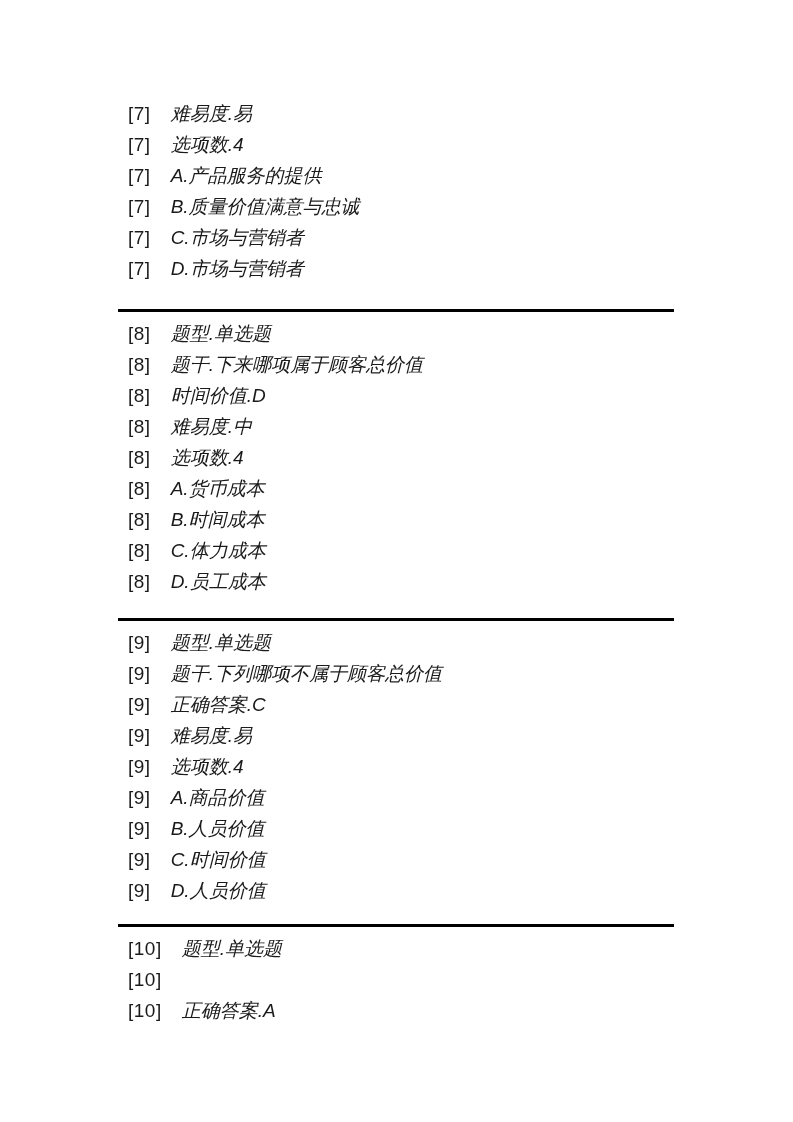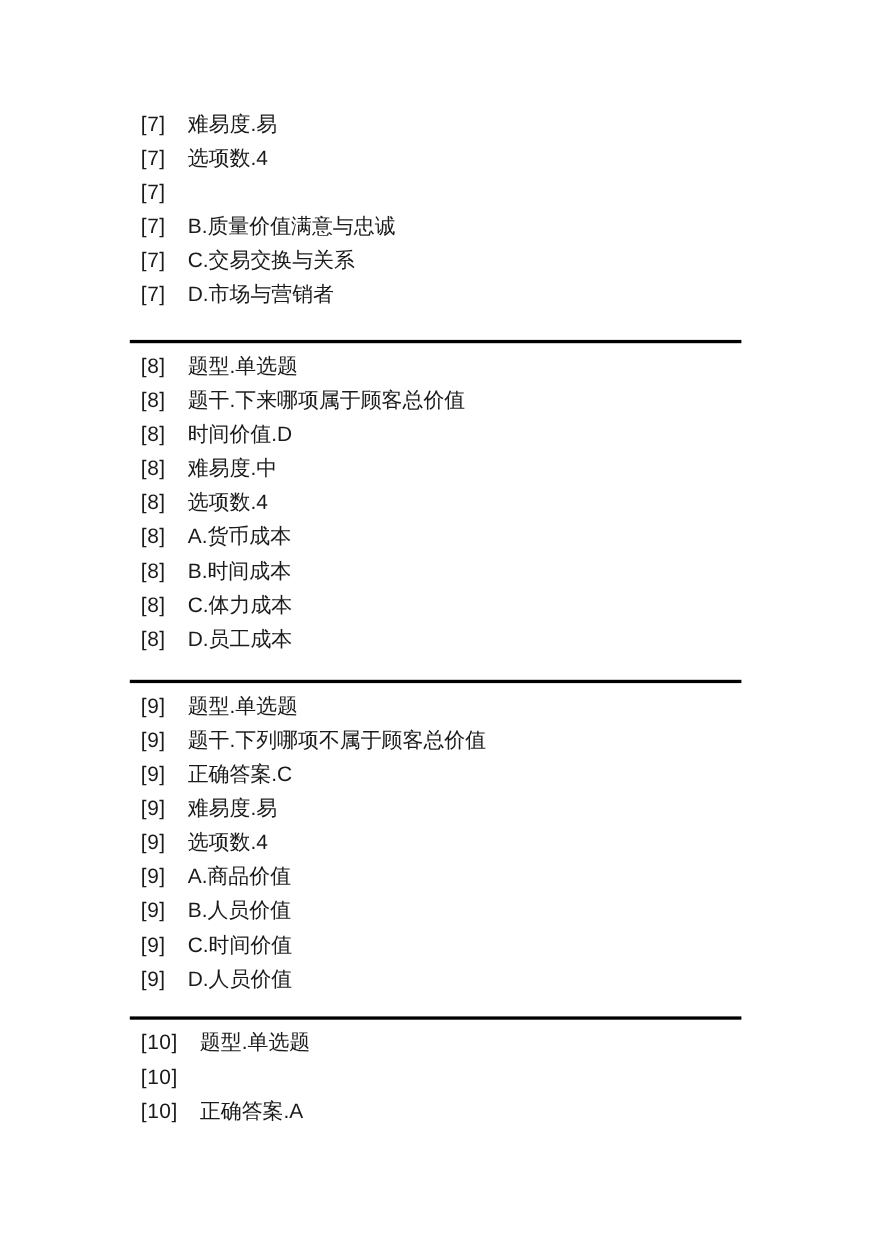--- a/index.html
+++ b/index.html
@@ -28,20 +28,21 @@
     line-height: 31px;
     white-space: nowrap;
   }
   .row .num {
     display: inline-block;
     letter-spacing: 0.5px;
   }
   .row .label {
     display: inline-block;
     margin-left: 20px;
+    font-style: italic;
   }
   .sep {
     height: 3px;
     background: #000000;
     width: 556px;
     margin-left: 118px;
   }
   .sep-1 { margin-top: 25px; margin-bottom: 6px; }
   .sep-2 { margin-top: 21px; margin-bottom: 6px; }
   .sep-3 { margin-top: 18px; margin-bottom: 6px; }
@@ -56,28 +57,29 @@
       <div class="row">
         <span class="num">[7]</span>
         <span class="label">难易度.易</span>
       </div>
       <div class="row">
         <span class="num">[7]</span>
         <span class="label">选项数.4</span>
       </div>
       <div class="row">
         <span class="num">[7]</span>
+        <span class="label">A.产品服务的提供</span>
       </div>
       <div class="row">
         <span class="num">[7]</span>
         <span class="label">B.质量价值满意与忠诚</span>
       </div>
       <div class="row">
         <span class="num">[7]</span>
-        <span class="label">C.交易交换与关系</span>
+        <span class="label">C.市场与营销者</span>
       </div>
       <div class="row">
         <span class="num">[7]</span>
         <span class="label">D.市场与营销者</span>
       </div>
     </section>
 
     <div class="sep sep-1"></div>
 
     <section>

